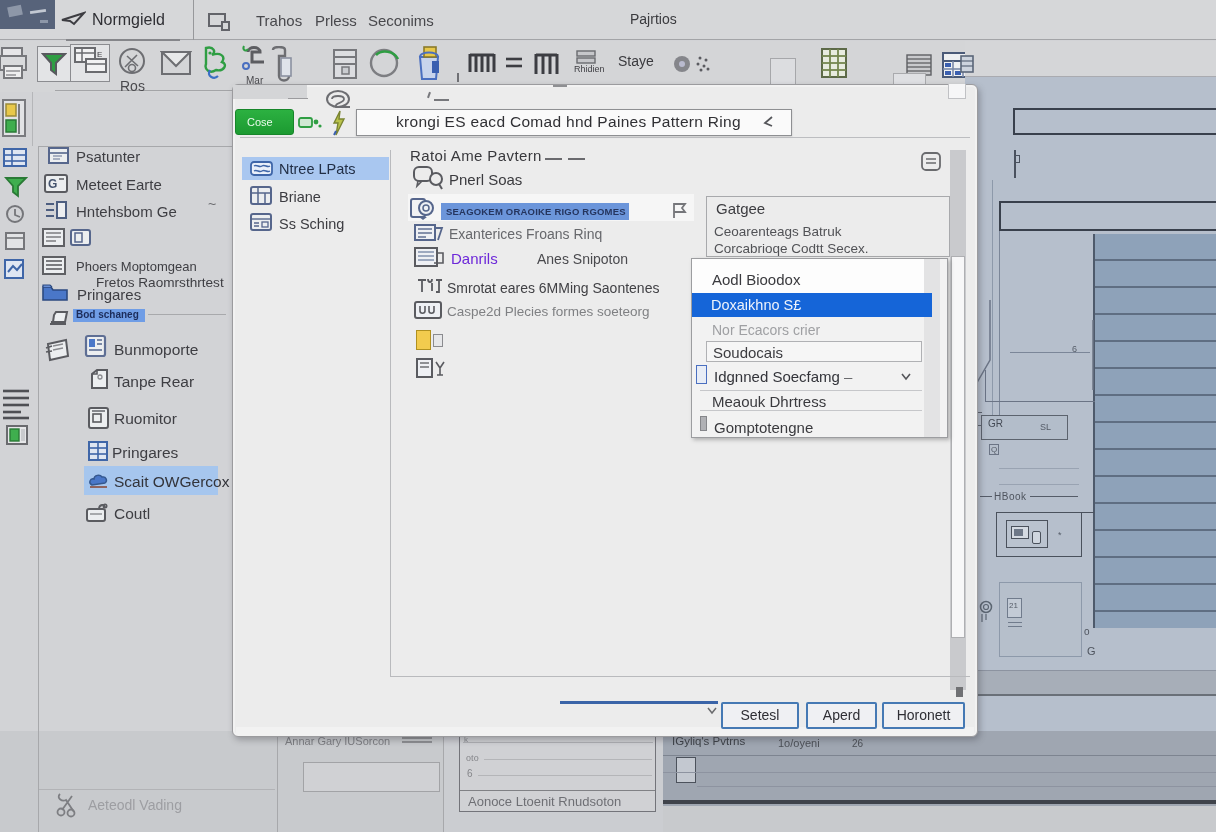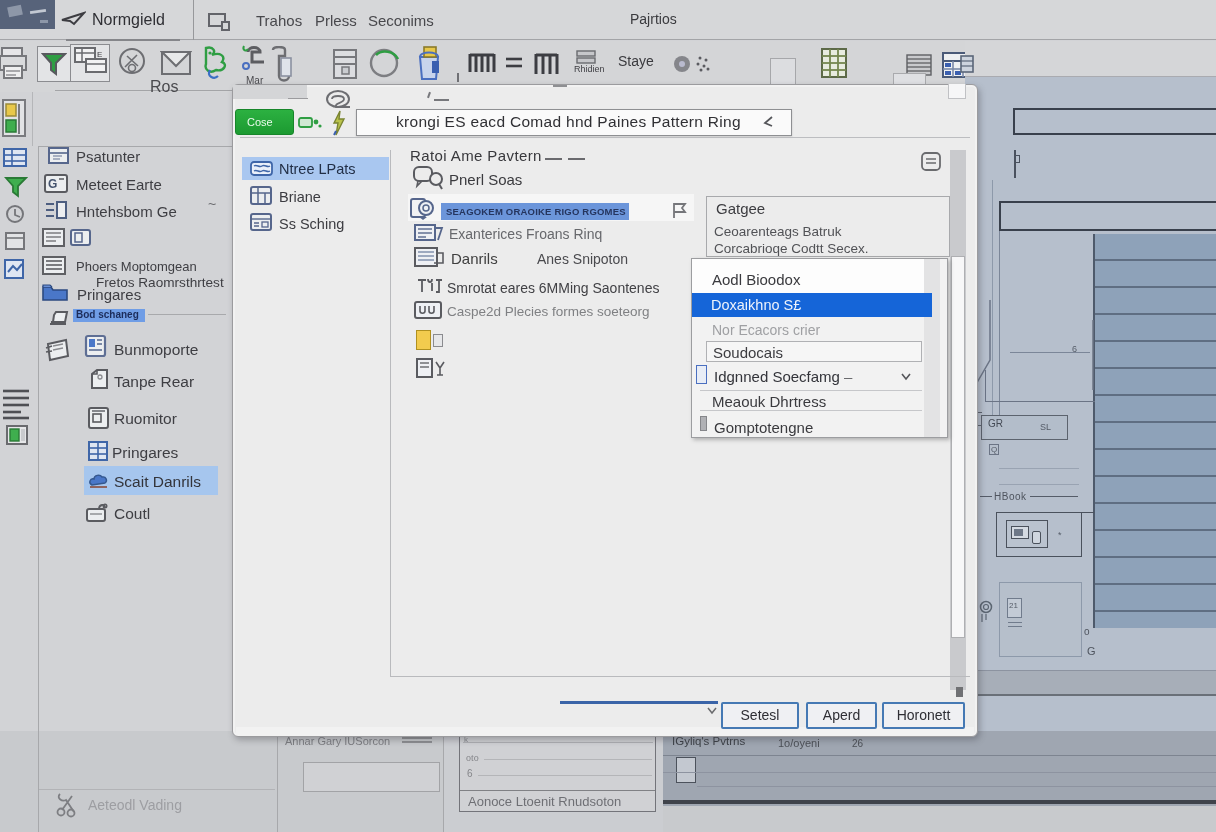--- a/index.html
+++ b/index.html
@@ -54,21 +54,21 @@
     <rect x="12" y="12" width="20" height="13" fill="#f2f2f3" stroke="#6a6b6f" stroke-width="2"></rect>
     <line x1="12" y1="17" x2="32" y2="17" stroke="#6a6b6f" stroke-width="1.5"></line>
     <text x="23" y="10" font-size="8" fill="#3c3c40">E</text>
   </svg>
 
 <svg class="abs" style="left:117px;top:47px;" width="30" height="30" viewBox="0 0 30 30">
     <circle cx="15" cy="14" r="12" fill="none" stroke="#6d6e72" stroke-width="2"></circle>
     <path d="M8 20 L20 8 M10 9 L21 19" stroke="#6d6e72" stroke-width="1.6" fill="none"></path>
     <circle cx="15" cy="21" r="3.5" fill="none" stroke="#6d6e72" stroke-width="1.6"></circle>
   </svg>
-<div class="abs" style="left:120px;top:78px;font-size:16px;color:#4a4a4e;margin-left:30px;">Ros</div>
+<div class="abs" style="left:120px;top:78px;font-size:14px;color:#4a4a4e;">Ros</div>
 
 <svg class="abs" style="left:160px;top:50px;" width="32" height="28" viewBox="0 0 32 28">
     <path d="M2 2 L30 2 L16 16 Z" fill="#e8e9ea" stroke="#6d6e72" stroke-width="2"></path>
     <path d="M2 2 L2 24 L30 24 L30 2" fill="none" stroke="#6d6e72" stroke-width="2"></path>
   </svg>
 
 <svg class="abs" style="left:200px;top:46px;" width="30" height="36" viewBox="0 0 30 36">
     <path d="M6 2 C14 0 16 6 12 9 C20 6 26 10 22 16 C28 18 24 26 16 24 C10 28 4 24 6 18 Z" fill="none" stroke="#2f9e43" stroke-width="2.4"></path>
     <path d="M10 24 C6 30 14 34 18 30" fill="none" stroke="#3a6fc4" stroke-width="2.2"></path>
     <circle cx="10" cy="7" r="1.6" fill="#2f9e43"></circle>
@@ -425,21 +425,21 @@
     <line x1="1" y1="7" x2="19" y2="7" stroke="#3f66a8" stroke-width="1.6"></line>
     <line x1="1" y1="13" x2="19" y2="13" stroke="#3f66a8" stroke-width="1.6"></line>
     <line x1="10" y1="1" x2="10" y2="19" stroke="#3f66a8" stroke-width="1.6"></line>
   </svg>
 <div class="abs" style="left:112px;top:444px;font-size:15.5px;color:#3e3e43;">Pringares</div>
 <div class="abs" style="left:84px;top:466px;width:134px;height:29px;background:#a6c6ee;"></div>
 <svg class="abs" style="left:88px;top:473px;" width="21" height="16" viewBox="0 0 21 16">
     <path d="M4 12 C0 10 2 5 6 6 C6 2 12 1 14 4 C18 3 20 8 17 10 Z" fill="#4a77c8" stroke="#35588f" stroke-width="1.4"></path>
     <path d="M2 14 L19 14" stroke="#8a4a3a" stroke-width="1.6"></path>
   </svg>
-<div class="abs" style="left:114px;top:473px;font-size:15.5px;color:#33343a;">Scait Danrils</div>
+<div class="abs" style="left:114px;top:473px;font-size:15.5px;color:#33343a;">Scait OWGercox</div>
 <svg class="abs" style="left:86px;top:503px;" width="22" height="19" viewBox="0 0 22 19">
     <rect x="1" y="6" width="18" height="12" rx="2" fill="#eceef0" stroke="#5a5b60" stroke-width="2"></rect>
     <line x1="4" y1="11" x2="16" y2="11" stroke="#8a8b8f" stroke-width="1.4"></line>
     <path d="M13 6 C13 1 19 1 19 4" fill="none" stroke="#5a5b60" stroke-width="1.8"></path>
     <circle cx="19" cy="3" r="1.8" fill="none" stroke="#5a5b60" stroke-width="1.4"></circle>
   </svg>
 <div class="abs" style="left:114px;top:505px;font-size:15.5px;color:#3e3e43;">Coutl</div>
 
 <div class="abs" style="left:232px;top:84px;width:746px;height:653px;background:#ececec;border:1px solid #9b9b9e;border-radius:6px;box-shadow:2px 3px 6px rgba(60,60,70,.35), inset 0 0 0 2px #f2f2f2;"></div>
 <div class="abs" style="left:236px;top:727px;width:738px;height:7px;background:#f2f2f2;"></div>
@@ -538,21 +538,21 @@
 <div class="abs" style="left:449px;top:226px;font-size:14px;color:#67686c;">Exanterices Froans Rinq</div>
 <svg class="abs" style="left:414px;top:247px;" width="30" height="20" viewBox="0 0 30 20">
     <rect x="1" y="1" width="22" height="18" fill="#eef0f4" stroke="#5a5b60" stroke-width="2"></rect>
     <g stroke="#7a8aa8" stroke-width="1.4">
       <line x1="4" y1="5" x2="20" y2="5"></line>
       <line x1="4" y1="9" x2="20" y2="9"></line>
       <line x1="4" y1="13" x2="20" y2="13"></line>
     </g>
     <path d="M24 6 L29 6 L29 16 L20 16" fill="none" stroke="#5a5b60" stroke-width="1.6"></path>
   </svg>
-<div class="abs" style="left:451px;top:250px;font-size:15px;color:#404040;">Danrils</div>
+<div class="abs" style="left:451px;top:250px;font-size:15px;color:#6d28d9;">Danrils</div>
 <div class="abs" style="left:537px;top:251px;font-size:14px;color:#4a4a4e;">Anes Snipoton</div>
 <svg class="abs" style="left:416px;top:277px;" width="28" height="18" viewBox="0 0 28 18">
     <path d="M2 3 L10 3 M6 3 L6 15 M12 2 C12 6 16 6 16 2 M16 6 L16 14 M20 3 L26 3 M23 3 L23 15 L20 15" fill="none" stroke="#5a5b60" stroke-width="1.8"></path>
   </svg>
 <div class="abs" style="left:447px;top:280px;font-size:14px;color:#414145;">Smrotat eares 6MMing Saontenes</div>
 <svg class="abs" style="left:414px;top:301px;" width="28" height="18" viewBox="0 0 28 18">
     <rect x="1" y="1" width="26" height="16" rx="2" fill="#eef0f4" stroke="#5a5b60" stroke-width="2"></rect>
     <path d="M6 5 L6 10 C6 13 11 13 11 10 L11 5 M15 5 L15 10 C15 13 20 13 20 10 L20 5" fill="none" stroke="#5a5b60" stroke-width="1.6"></path>
   </svg>
 <div class="abs" style="left:447px;top:304px;font-size:13.5px;color:#7f8083;">Caspe2d Plecies formes soeteorg</div>

